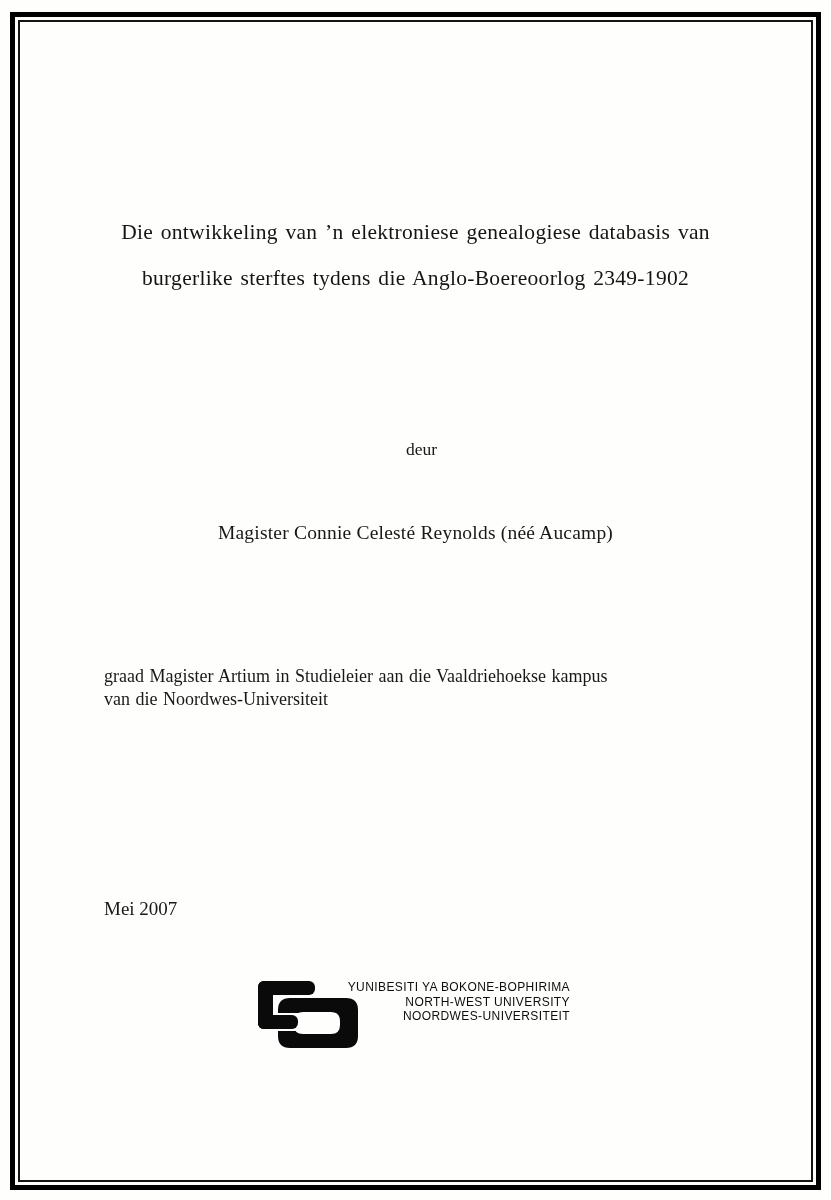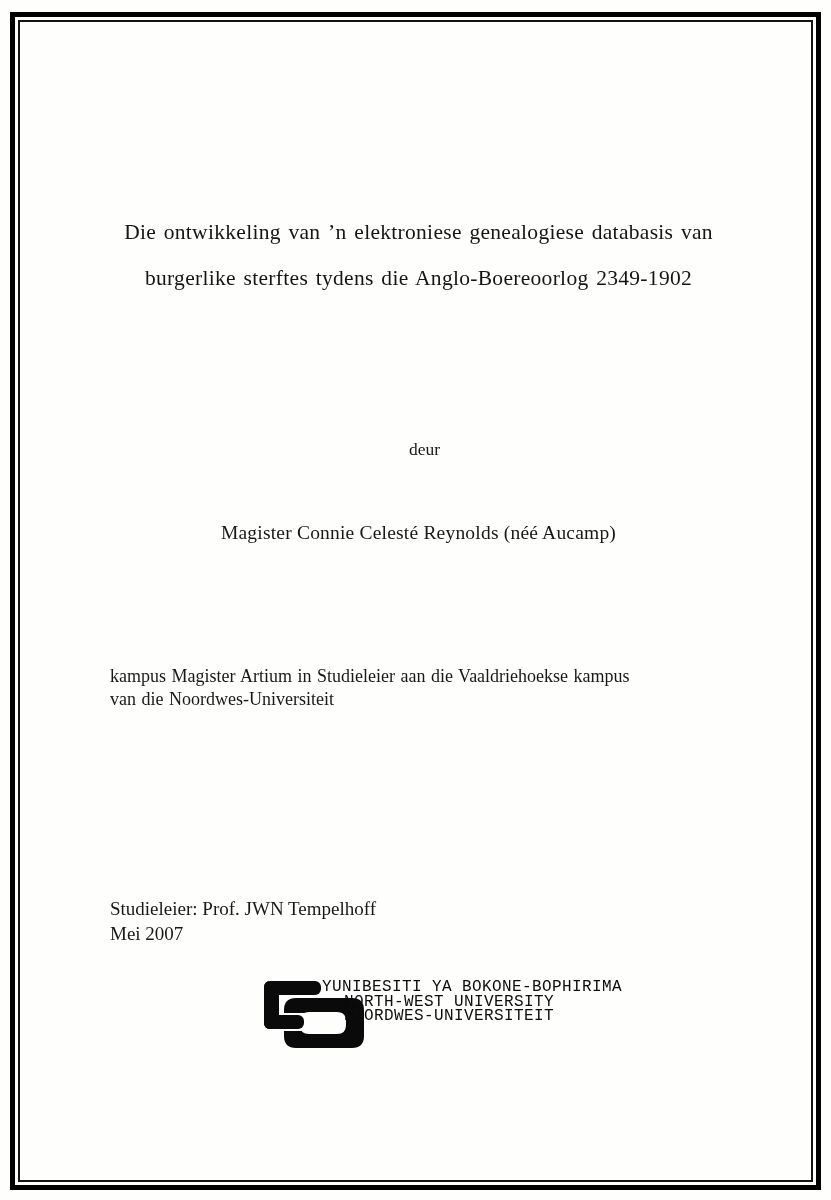--- a/index.html
+++ b/index.html
@@ -24,21 +24,21 @@
     width: 811px;
     height: 1178px;
     border: 5px solid #000;
     box-sizing: border-box;
   }
   .frame-inner {
     position: absolute;
     inset: 3px;
     border: 2px solid #141414;
   }
-  .content { position: absolute; inset: 0; margin-left: 6px; }
+  .content { position: absolute; inset: 0; }
 
   .title-block {
     position: absolute;
     top: 209px;
     left: 60px;
     right: 60px;
     text-align: center;
     font-size: 21.5px;
     line-height: 46px;
     letter-spacing: 0.3px;
@@ -102,23 +102,23 @@
     left: 0;
     top: 6px;
     width: 100px;
     height: 67px;
   }
   .logo-text {
     position: absolute;
     left: 58px;
     top: 5px;
     width: 254px;
-    text-align: center;
-    font-family: Liberation Mono, monospace;
-    font-size: 16px;
+    text-align: right;
+    font-family: Liberation Sans, sans-serif;
+    font-size: 12px;
     line-height: 14.6px;
     letter-spacing: 0.4px;
     color: #0d0d0d;
     white-space: nowrap;
   }
 </style>
 </head>
 <body>
 
 <div class="page">
@@ -132,26 +132,25 @@
     <div class="title-block">
       <div>Die ontwikkeling van ’n elektroniese genealogiese databasis van</div>
       <div>burgerlike sterftes tydens die Anglo-Boereoorlog 2349-1902</div>
     </div>
 
     <div class="byline">deur</div>
 
     <div class="author">Magister Connie Celesté Reynolds (néé Aucamp)</div>
 
     <div class="statement">
-      <div><span>kampus </span><span class="italic">Magister Artium</span><span> in Studieleier aan die Vaaldriehoekse kampus</span></div>
+      <div><span>graad </span><span class="italic">Magister Artium</span><span> in Studieleier aan die Vaaldriehoekse kampus</span></div>
       <div>van die Noordwes-Universiteit</div>
     </div>
 
     <div class="supervisor-block">
-      <div>Studieleier: Prof. JWN Tempelhoff</div>
       <div>Mei 2007</div>
     </div>
 
     <div class="logo">
       <svg class="logo-mark" viewBox="0 0 100 67" xmlns="http://www.w3.org/2000/svg">
 
         <g fill="#0a0a0a">
           <rect x="0" y="0" width="57" height="14" rx="6"></rect>
           <rect x="0" y="0" width="15" height="48" rx="6"></rect>
           <rect x="0" y="34" width="40" height="14" rx="6"></rect>

